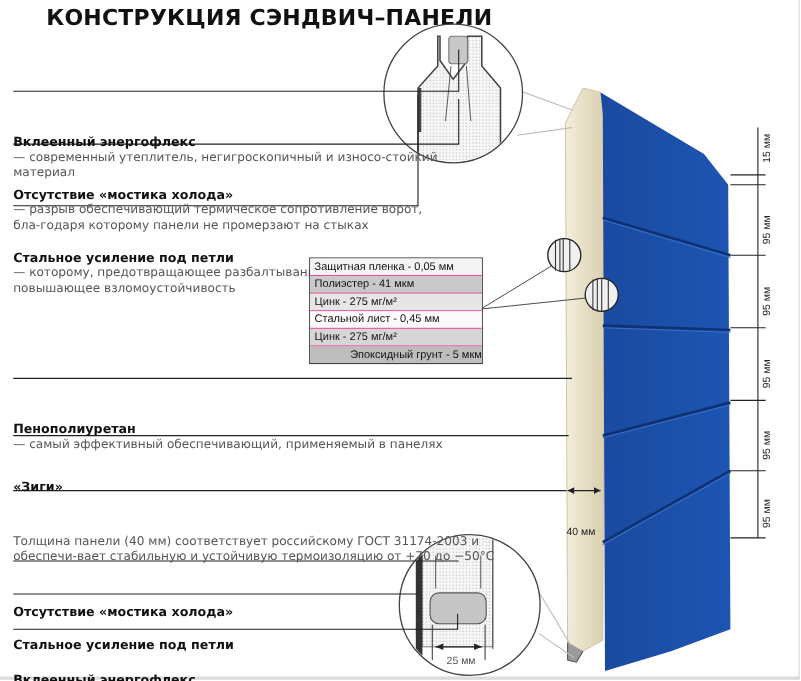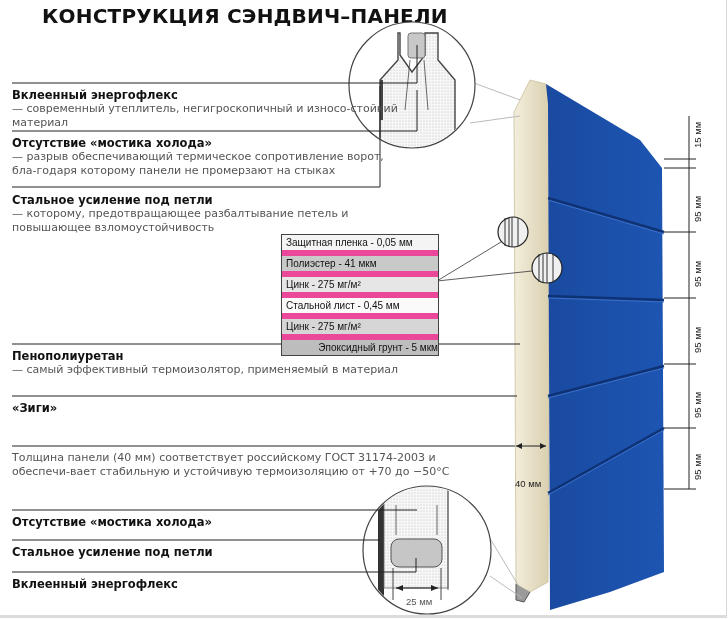--- a/index.html
+++ b/index.html
@@ -1,24 +1,24 @@
 <!DOCTYPE html>
 <html><head>
 <meta charset="utf-8">
 <style>
   html, body { margin:0; padding:0; }
   body { width:728px; height:619px; background:#ffffff; position:relative; overflow:hidden;
          font-family:"DejaVu Sans", "Liberation Sans", sans-serif; color:#222; }
   .frame { position:absolute; left:0; top:0; width:726px; height:615px; border-right:1px solid #d8d8d8; border-bottom:3px solid #dcdcdc; }
   .title { position:absolute; left:10px; top:4px; font-size:20px; font-weight:bold; letter-spacing:0.2px; color:#111;margin-left:32px; }
-  .block { position:absolute; left:12px; font-size:11px; line-height:14px; color:#555; }
+  .block { position:absolute; left:12px; font-size:11px; line-height:14px; color:#555;margin-top:34px; }
   .block .h { font-weight:bold; color:#111; font-size:11.5px; }
   svg { position:absolute; left:0; top:0; }
   .spec { position:absolute; left:281px; top:234px; width:156px; border:1px solid #444; }
-  .spec div { height:15px; line-height:15px; font-size:10px; padding-left:4px; border-bottom:6px solid #ec4899; color:#111;
+  .spec div { height:15px; line-height:15px; font-size:10px; padding-left:4px; border-bottom:1px solid #ec4899; color:#111;
               font-family:"Liberation Sans", sans-serif; white-space:nowrap; }
   .spec div:last-child { border-bottom:none;text-align:right; }
   .dim { position:absolute; font-size:9.5px; color:#222; font-family:"Liberation Sans", sans-serif; white-space:nowrap; }
   .vdim { transform:rotate(-90deg); transform-origin:left top; }
 </style>
 </head>
 <body>
 
 <div class="frame"></div>
 
@@ -149,21 +149,21 @@
 <div class="block" style="top:136px;width:380px">
   <div class="h">Отсутствие «мостика холода»</div>
   <div>— разрыв обеспечивающий термическое сопротивление ворот, бла-годаря которому панели не промерзают на стыках</div>
 </div>
 <div class="block" style="top:193px;width:400px">
   <div class="h">Стальное усиление под петли</div>
   <div>— которому, предотвращающее разбалтывание петель и повышающее взломоустойчивость</div>
 </div>
 <div class="block" style="top:349px;width:420px">
   <div class="h">Пенополиуретан</div>
-  <div>— самый эффективный термоизолятор, применяемый в материал</div>
+  <div>— самый эффективный обеспечивающий, применяемый в панелях</div>
 </div>
 <div class="block" style="top:401px;width:420px">
   <div class="h">«Зиги»</div>
 </div>
 <div class="block" style="top:451px;width:440px">Толщина панели (40 мм) соответствует российскому ГОСТ 31174-2003 и обеспечи-вает стабильную и устойчивую термоизоляцию от +70 до −50°C</div>
 
 <div class="block" style="top:515px">
     <div class="h">Отсутствие «мостика холода»</div>
   </div>
 <div class="block" style="top:545px">

